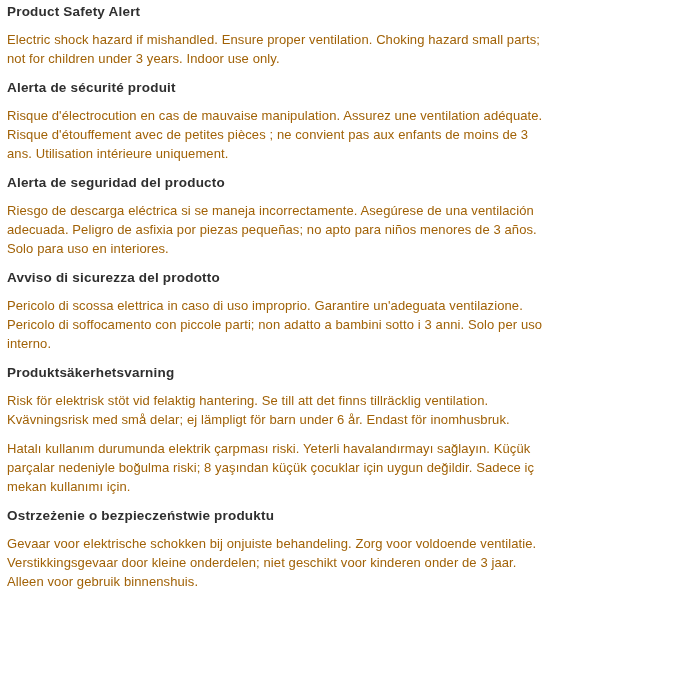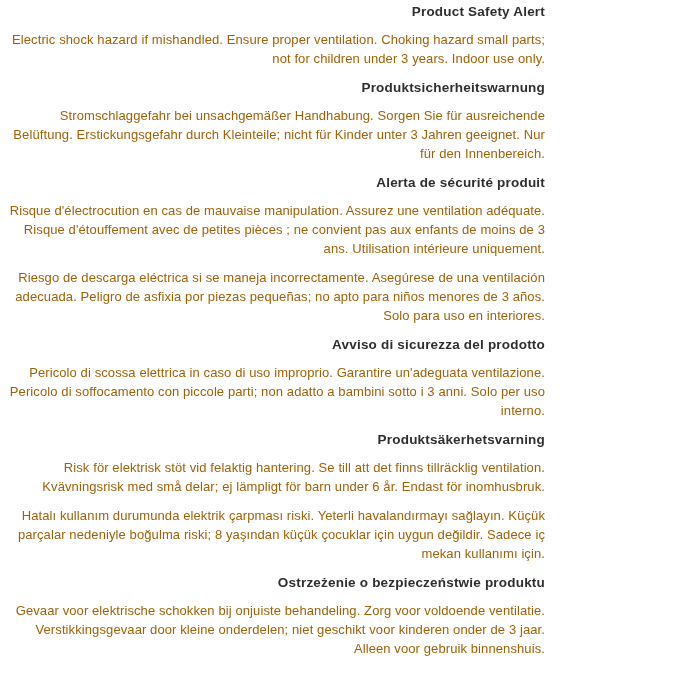--- a/index.html
+++ b/index.html
@@ -7,21 +7,21 @@
       width: 679px;
       height: 688px;
       background: #ffffff;
       overflow: hidden;
       font-family: "Liberation Sans", "DejaVu Sans", sans-serif;
     }
     .page {
       width: 552px;
       height: 688px;
       padding: 2px 7px 0 7px;
-      text-align: right;
+      text-align: left;
     }
     .section { }
     .section-heading {
       font-size: 13.5px;
       font-weight: 700;
       color: #2f2f2f;
       line-height: 19px;
       margin-bottom: 9px;
       letter-spacing: 0.2px;
     }
@@ -37,31 +37,28 @@
 </head>
 <body>
 
 <main class="page">
   <div id="sections-container">
   <section class="section">
     <h2 class="section-heading">Product Safety Alert</h2>
     <p class="section-body">Electric shock hazard if mishandled. Ensure proper ventilation. Choking hazard small parts; not for children under 3 years. Indoor use only.</p>
   </section>
 
-  <section class="section">
-    <h2 class="section-heading">Produktsicherheitswarnung</h2>
-    <p class="section-body">Stromschlaggefahr bei unsachgemäßer Handhabung. Sorgen Sie für ausreichende Belüftung. Erstickungsgefahr durch Kleinteile; nicht für Kinder unter 3 Jahren geeignet. Nur für den Innenbereich.</p>
-  </section>
 
   <section class="section">
     <h2 class="section-heading">Alerta de sécurité produit</h2>
     <p class="section-body">Risque d'électrocution en cas de mauvaise manipulation. Assurez une ventilation adéquate. Risque d'étouffement avec de petites pièces ; ne convient pas aux enfants de moins de 3 ans. Utilisation intérieure uniquement.</p>
   </section>
 
   <section class="section">
+    <h2 class="section-heading">Alerta de seguridad del producto</h2>
     <p class="section-body">Riesgo de descarga eléctrica si se maneja incorrectamente. Asegúrese de una ventilación adecuada. Peligro de asfixia por piezas pequeñas; no apto para niños menores de 3 años. Solo para uso en interiores.</p>
   </section>
 
   <section class="section">
     <h2 class="section-heading">Avviso di sicurezza del prodotto</h2>
     <p class="section-body">Pericolo di scossa elettrica in caso di uso improprio. Garantire un'adeguata ventilazione. Pericolo di soffocamento con piccole parti; non adatto a bambini sotto i 3 anni. Solo per uso interno.</p>
   </section>
 
   <section class="section">
     <h2 class="section-heading">Produktsäkerhetsvarning</h2>

